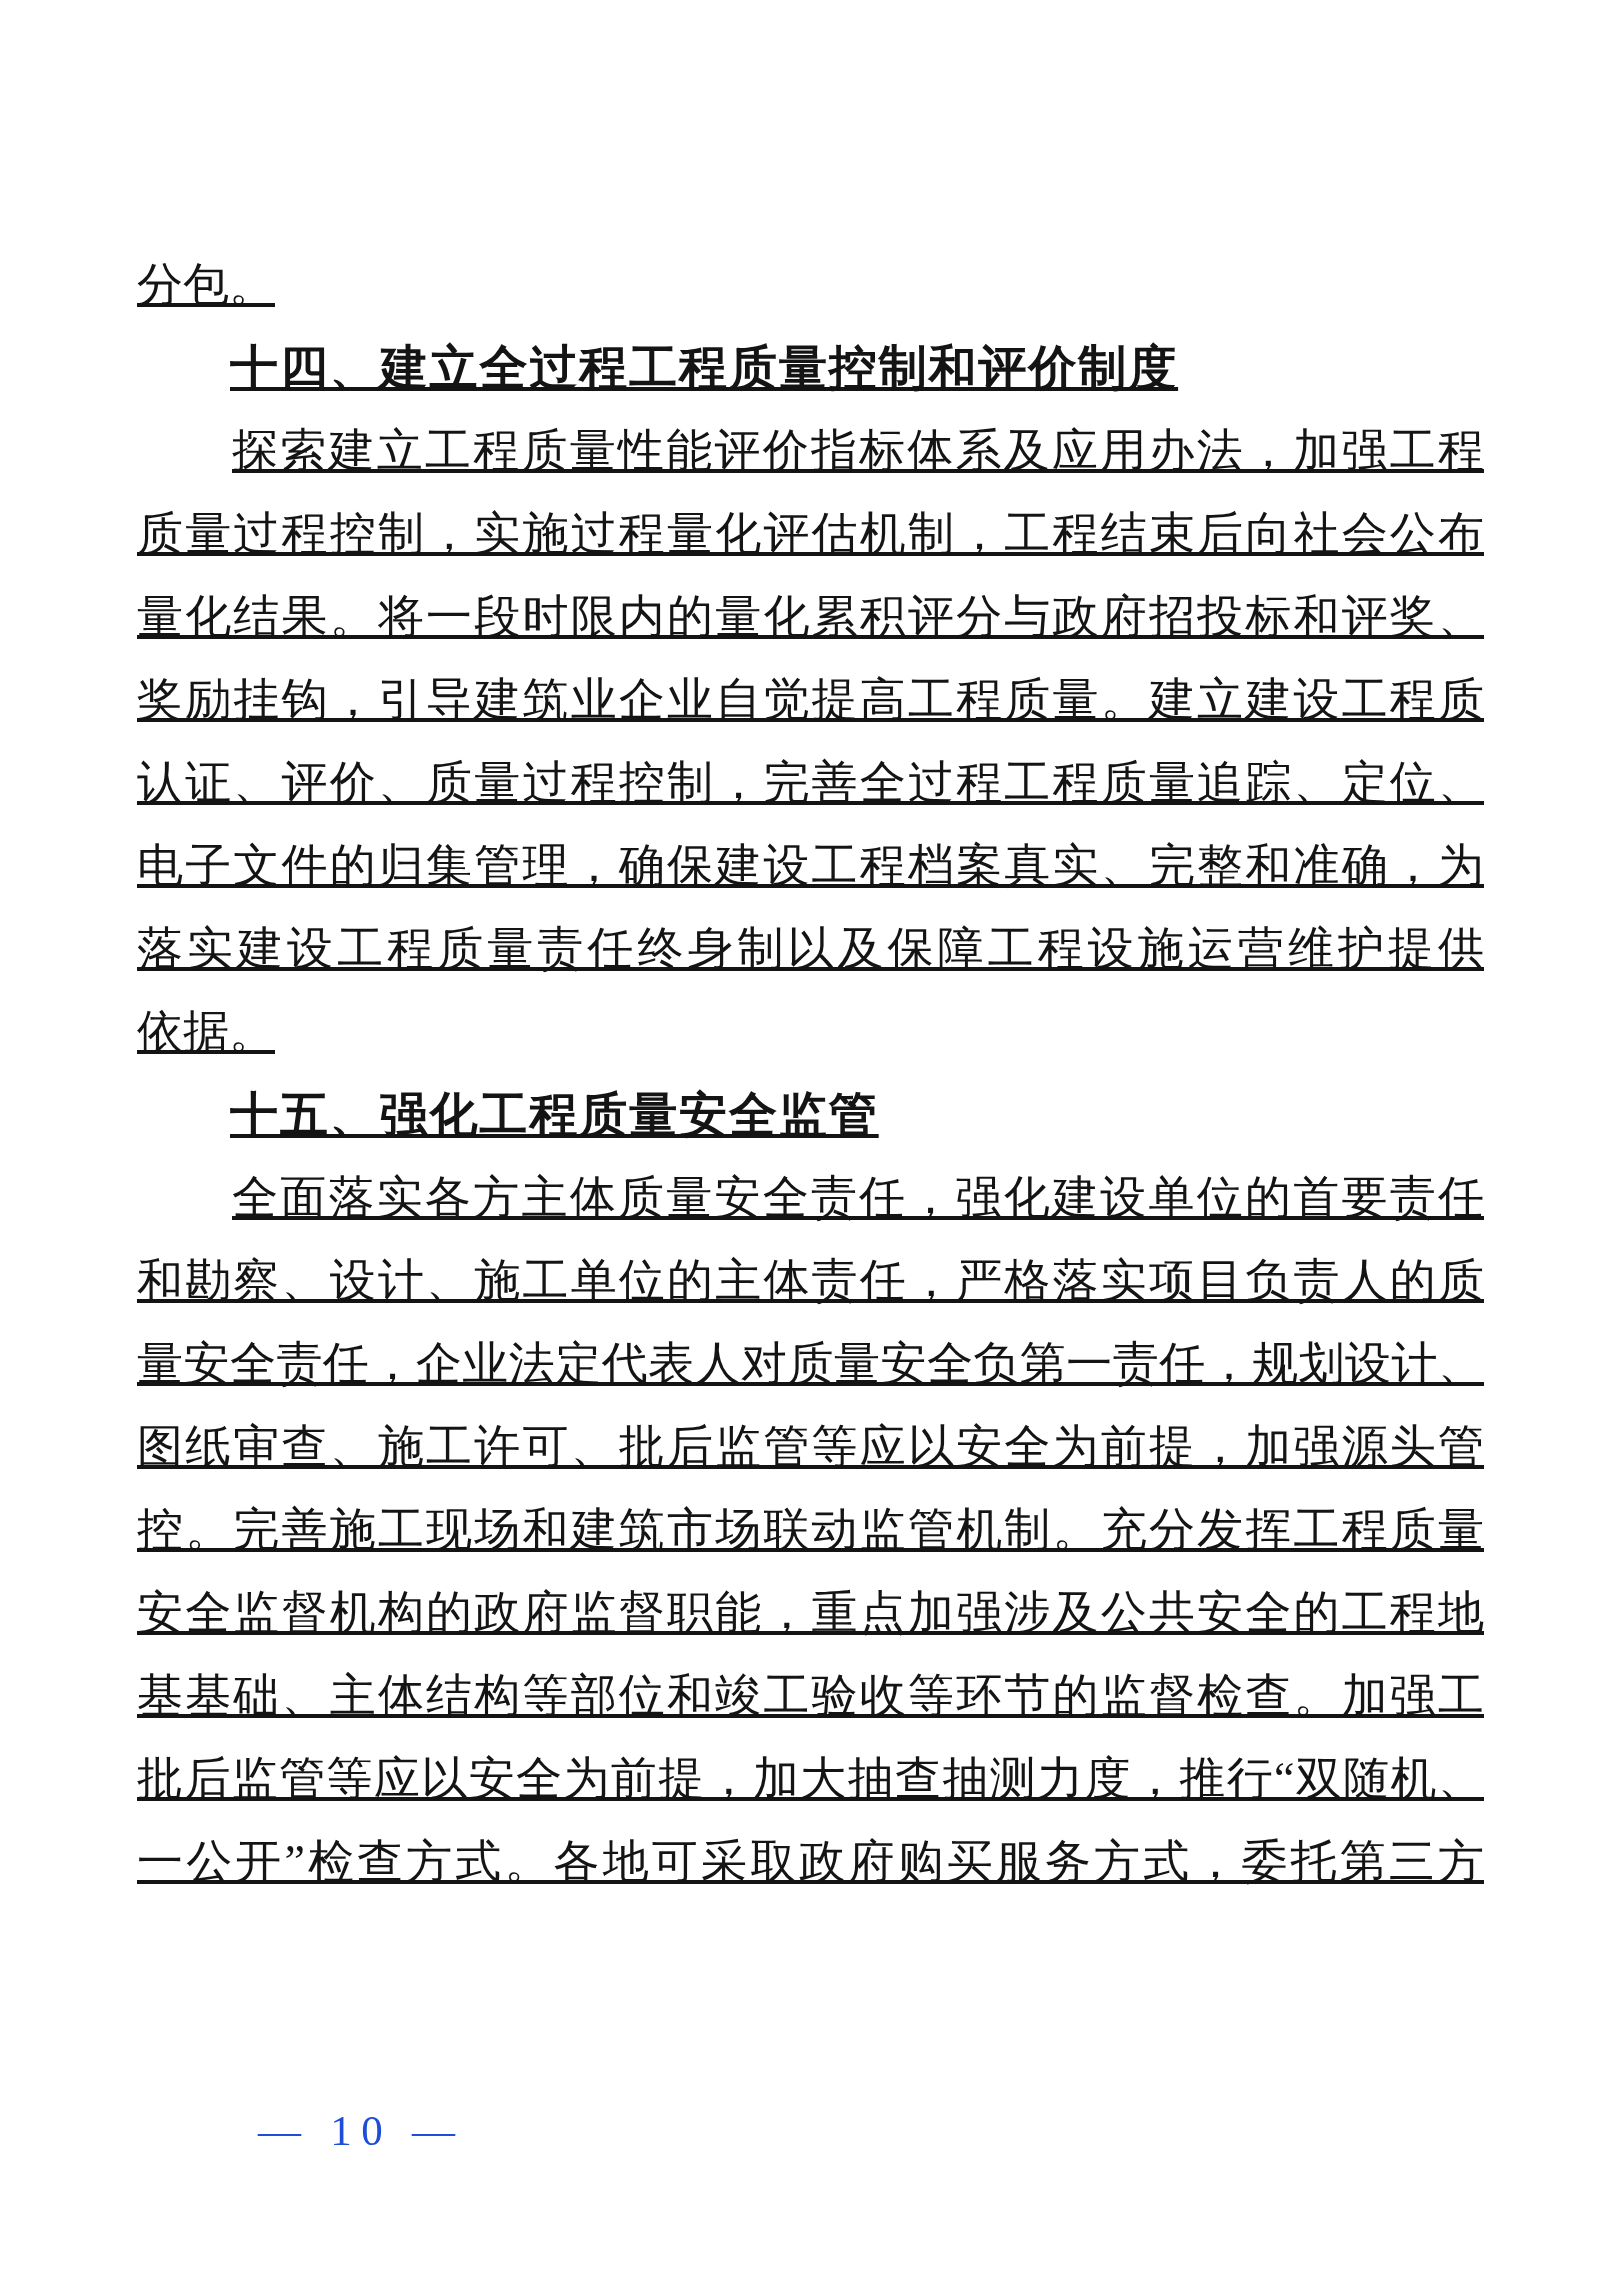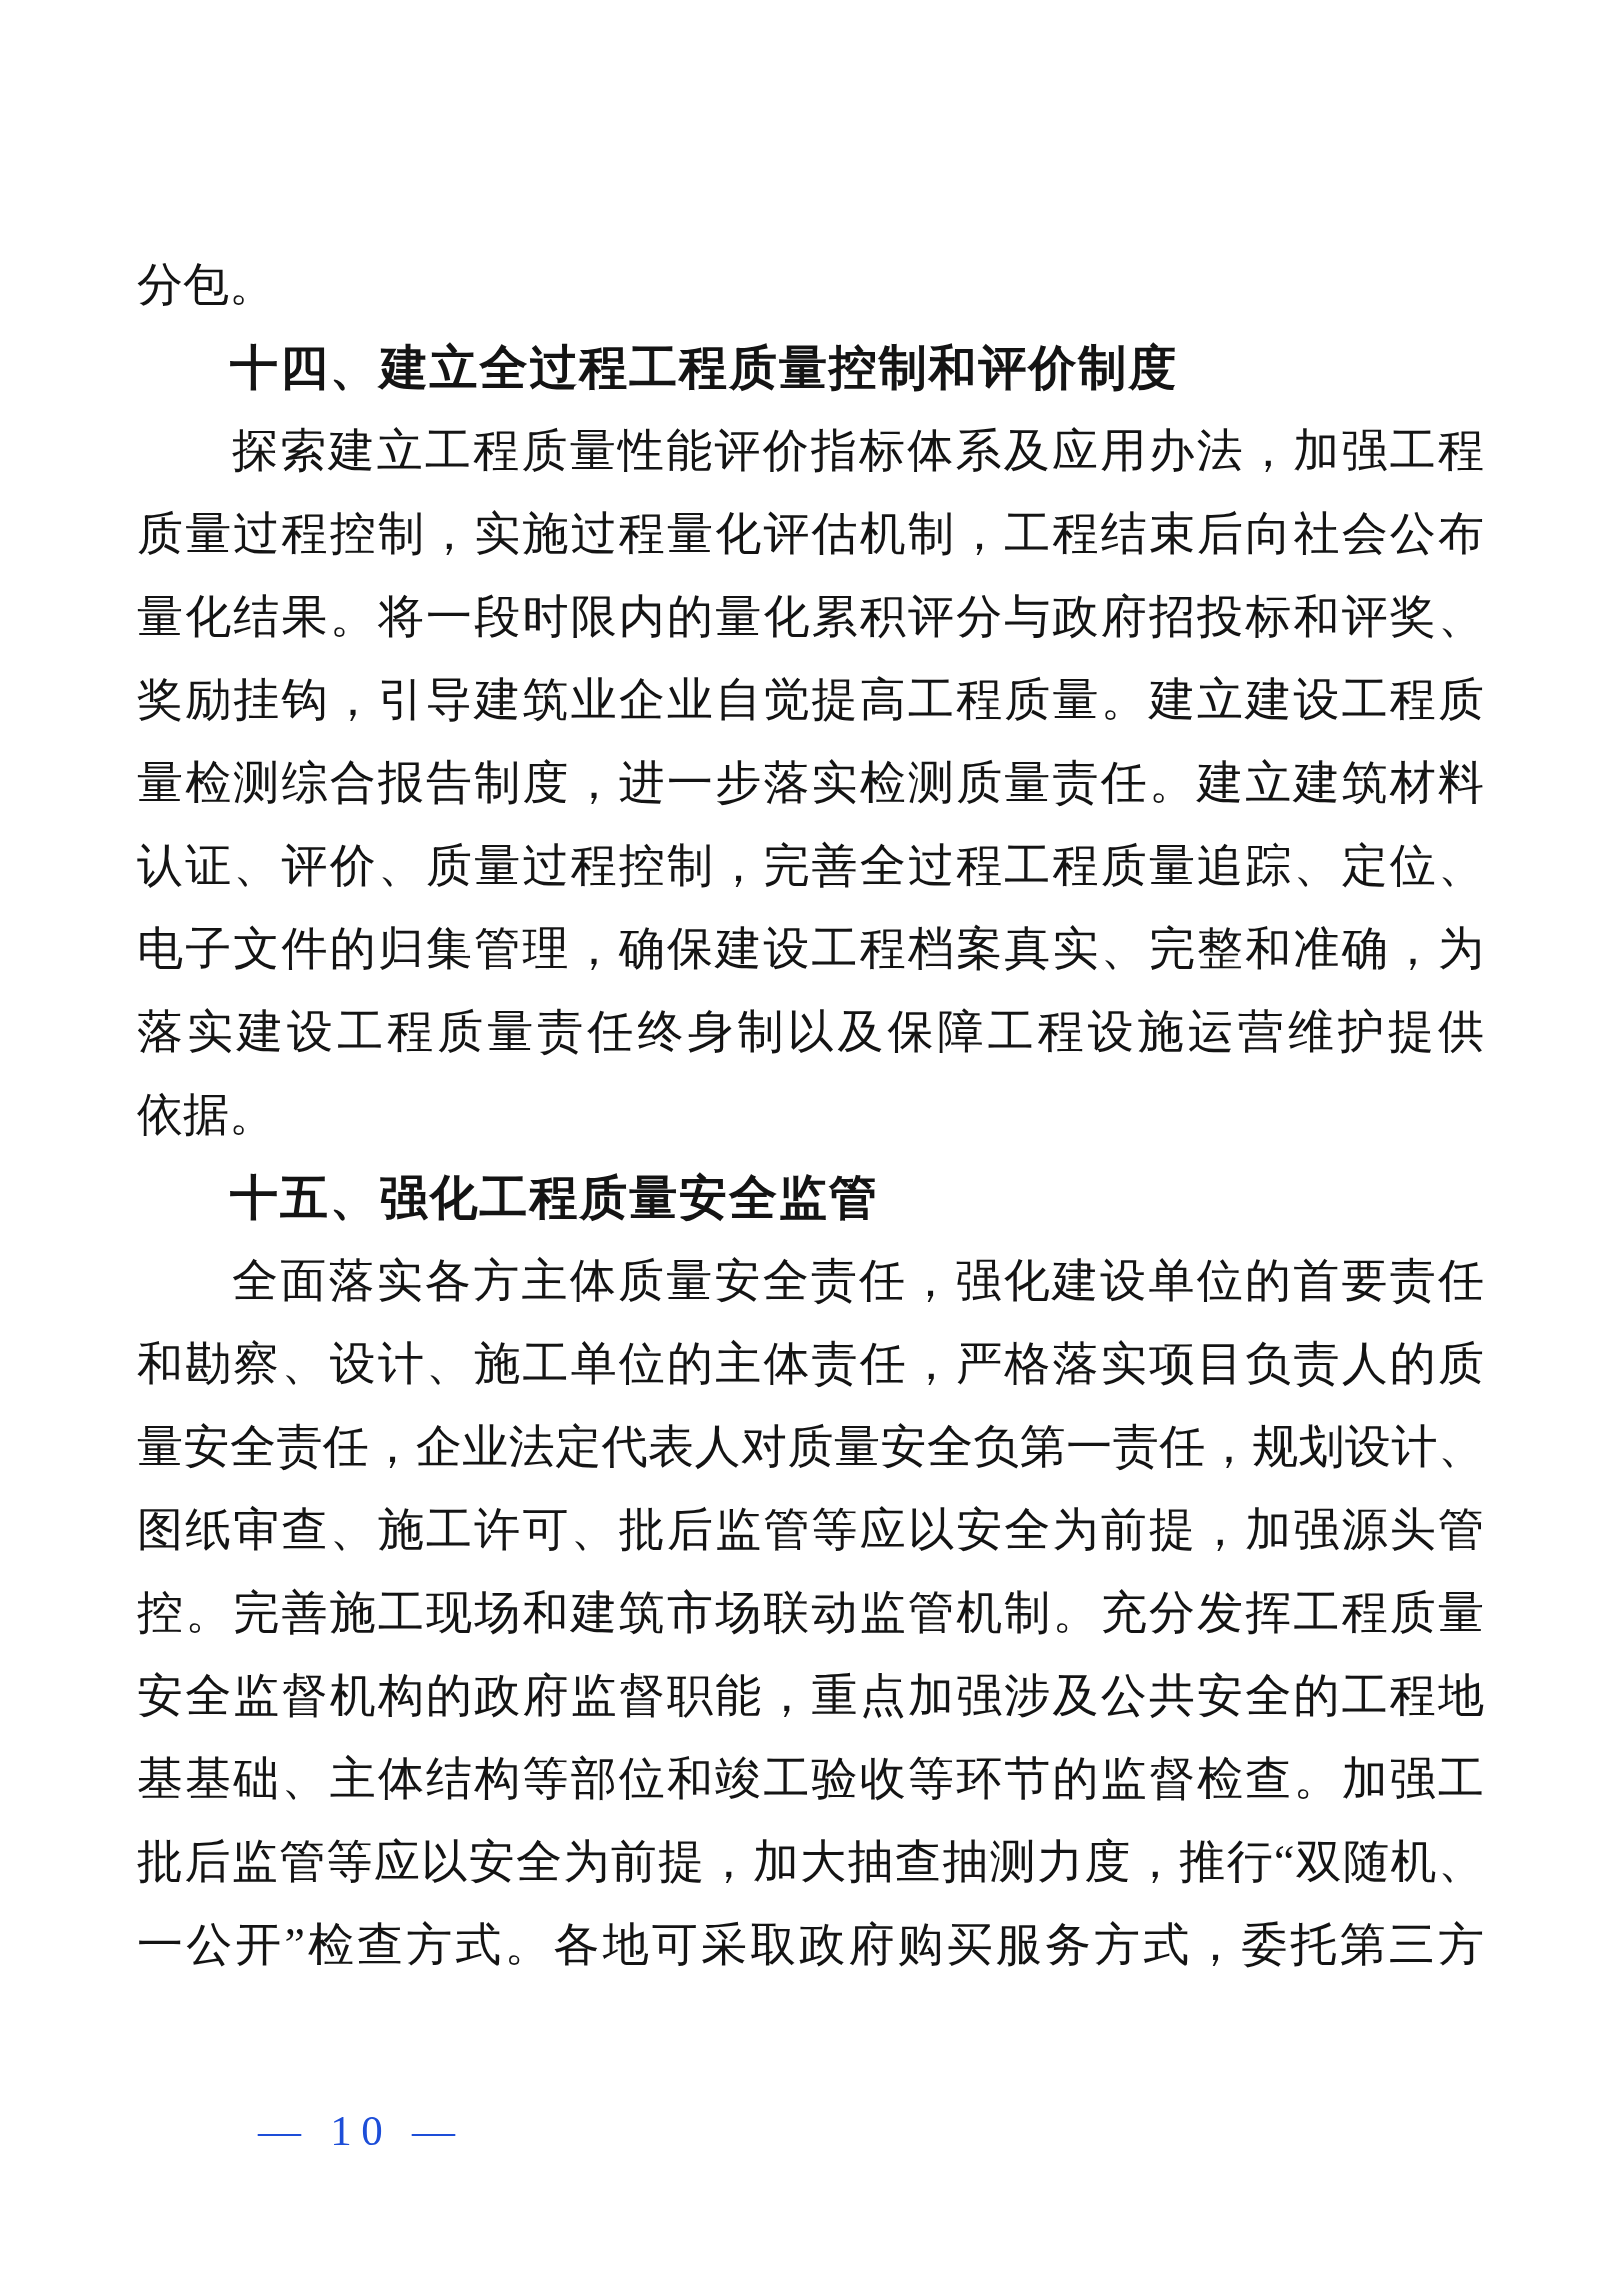--- a/index.html
+++ b/index.html
@@ -22,20 +22,21 @@
     top: 243px;
     width: 1347px;
   }
   .line {
     height: 83px;
     line-height: 83px;
     font-size: 46px;
     white-space: nowrap;
     text-align: justify;
     text-align-last: justify;
+    text-decoration: underline;
   }
   .line.end {
     text-align: left;
     text-align-last: left;
   }
   .line.heading {
     font-family: "Liberation Sans", sans-serif;
     font-weight: 700;
     font-size: 48px;
     padding-left: 93px;
@@ -61,21 +62,20 @@
 <body>
 
 <div class="page">
   <div class="content">
     <div class="line end">分包。</div>
     <div class="line heading">十四、建立全过程工程质量控制和评价制度</div>
     <div class="line indent">探索建立工程质量性能评价指标体系及应用办法，加强工程</div>
     <div class="line">质量过程控制，实施过程量化评估机制，工程结束后向社会公布</div>
     <div class="line">量化结果。将一段时限内的量化累积评分与政府招投标和评奖、</div>
     <div class="line">奖励挂钩，引导建筑业企业自觉提高工程质量。建立建设工程质</div>
-    <div class="line">量检测综合报告制度，进一步落实检测质量责任。建立建筑材料</div>
     <div class="line">认证、评价、质量过程控制，完善全过程工程质量追踪、定位、</div>
     <div class="line">电子文件的归集管理，确保建设工程档案真实、完整和准确，为</div>
     <div class="line">落实建设工程质量责任终身制以及保障工程设施运营维护提供</div>
     <div class="line end">依据。</div>
     <div class="line heading">十五、强化工程质量安全监管</div>
     <div class="line indent">全面落实各方主体质量安全责任，强化建设单位的首要责任</div>
     <div class="line">和勘察、设计、施工单位的主体责任，严格落实项目负责人的质</div>
     <div class="line">量安全责任，企业法定代表人对质量安全负第一责任，规划设计、</div>
     <div class="line">图纸审查、施工许可、批后监管等应以安全为前提，加强源头管</div>
     <div class="line">控。完善施工现场和建筑市场联动监管机制。充分发挥工程质量</div>

